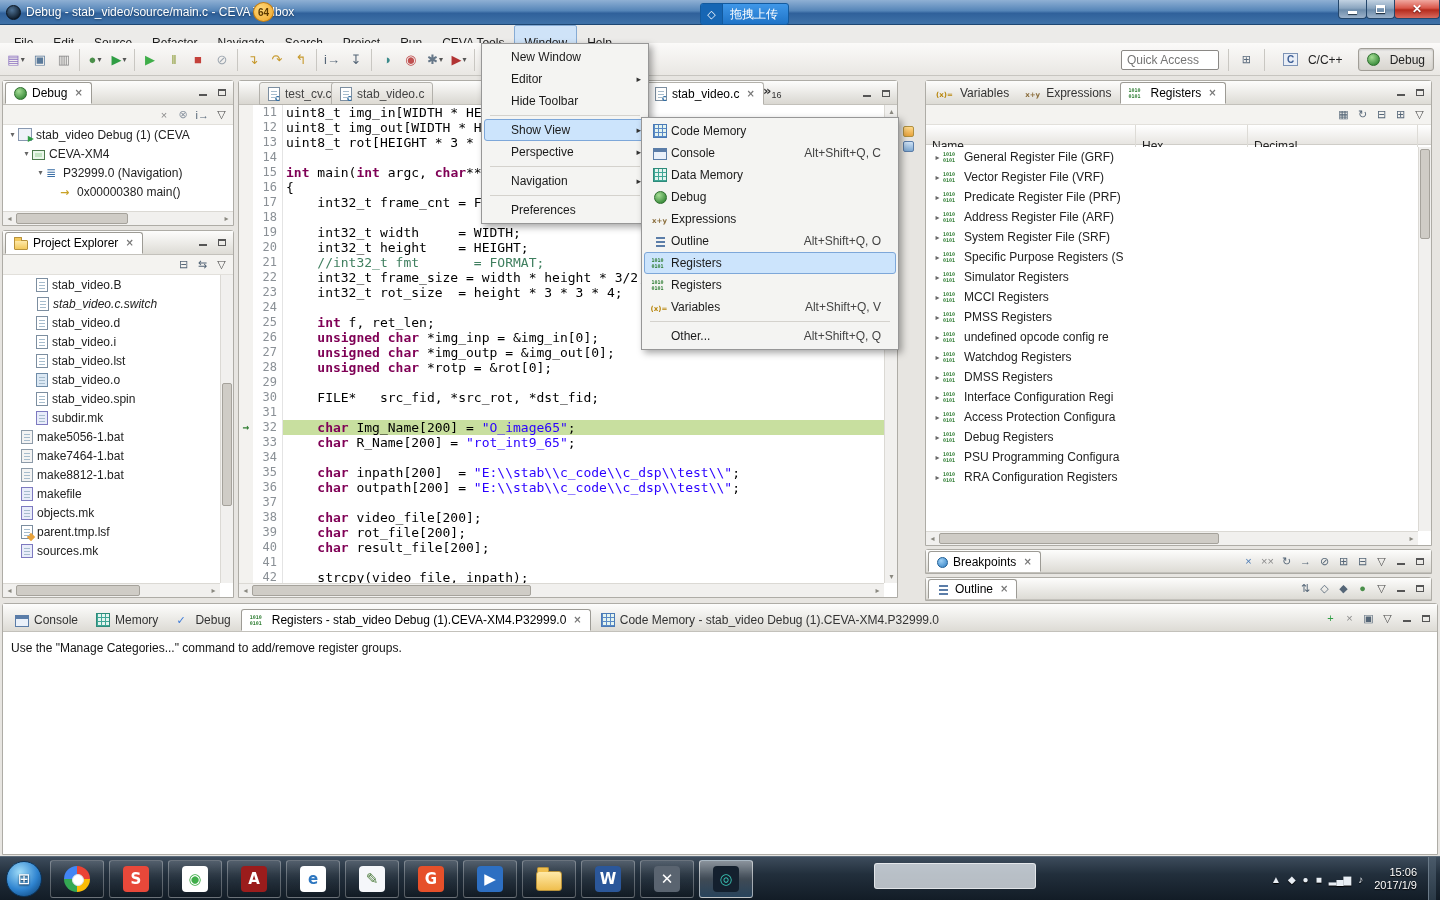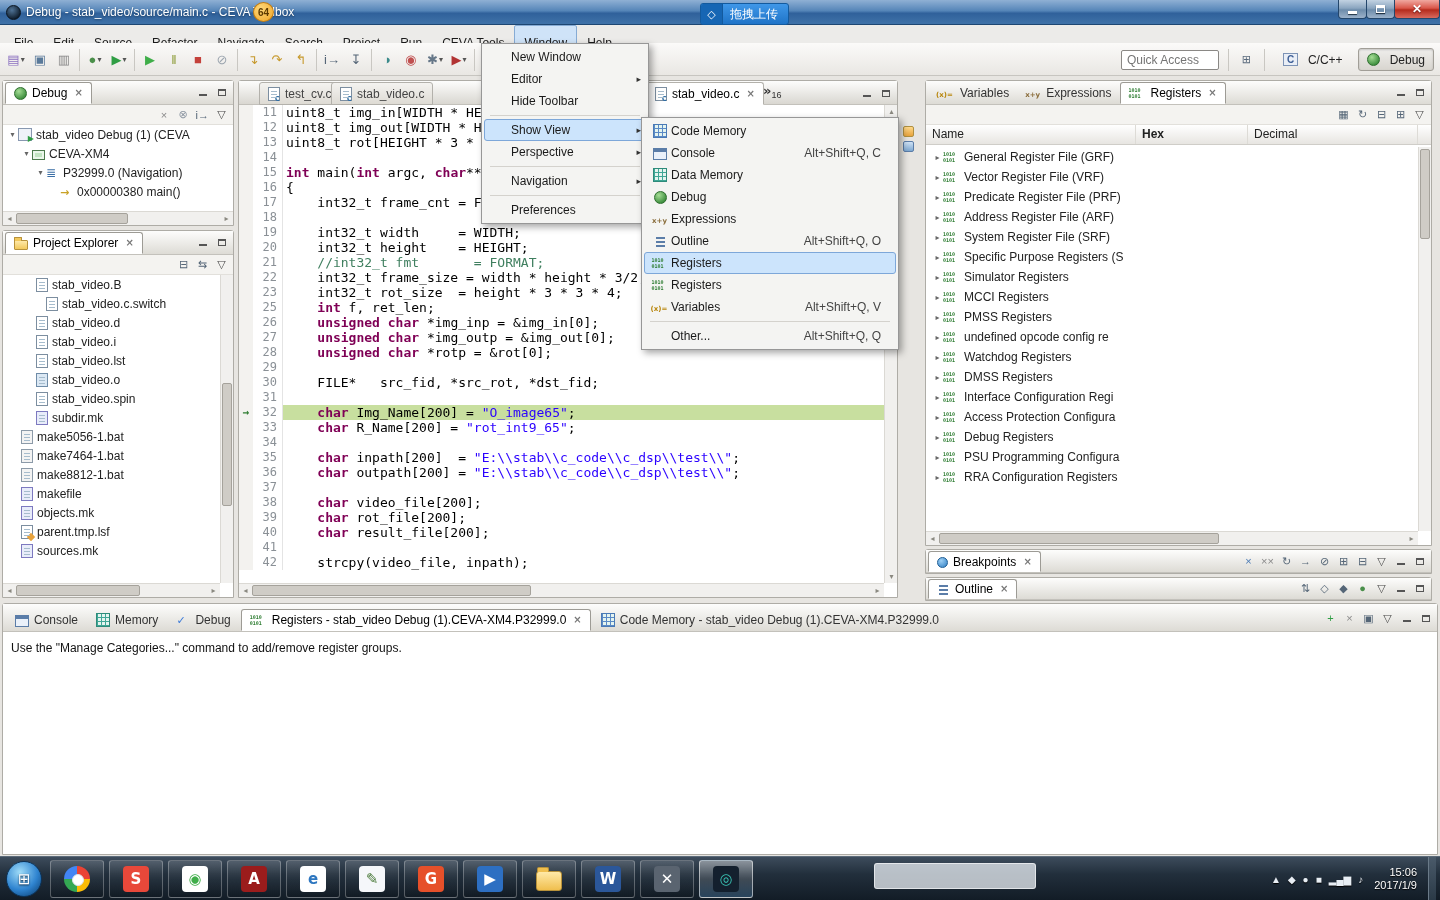--- a/index.html
+++ b/index.html
@@ -93,21 +93,21 @@
     border-right:1px solid #e4e4e4;font:12px/15px "DejaVu Sans Mono",monospace}
   .ltext{flex:1;padding-left:3px;overflow:hidden;color:#000}
   .line.hl .ltext{background:#c8df9f}
   .k{color:#7f0055;font-weight:bold}
   .s{color:#2a00ff}
   .c{color:#3f7f5f}
   .cu{border-bottom:1px dotted #d33}
 
   
   .colhdr{display:flex;height:20px;background:linear-gradient(#ffffff,#e7e5e1);border-bottom:1px solid #cfcdc8}
-  .colcell{padding:2px 6px;border-right:1px solid #dddbd6;white-space:nowrap;overflow:hidden}
+  .colcell{padding:14px 6px;border-right:1px solid #dddbd6;white-space:nowrap;overflow:hidden}
   .rrows .trow{height:20px}
 
   
   .chead{height:28px;background:linear-gradient(#fdfdfc,#dddbd5);border-bottom:1px solid #c3c1bb;
     display:flex;align-items:flex-end;padding:0 4px;position:relative}
   .cbody{position:absolute;left:0;top:28px;right:0;bottom:0;background:#fff;padding:9px 8px;color:#111}
 
   
   .icon{display:inline-block;vertical-align:middle;flex:none;position:relative}
   .i-doc{width:12px;height:14px;background:#fff;border:1px solid #7c8ea0}
@@ -396,21 +396,21 @@
     <div class="vtools">
         <div class="hicon" style="color: rgb(85, 102, 119);">⊟</div>
         <div class="hicon" style="color: rgb(85, 102, 119);">⇆</div>
         <div class="hicon" style="color: rgb(68, 68, 68);">▽</div>
       </div>
     <div style="position:absolute;left:0;top:44px;right:13px;bottom:14px;overflow:hidden">
         <div class="trow" style="padding-left: 33px;">
           <span class="icon i-doc"></span>
           <span class="tlabel">stab_video.B</span>
         </div>
-        <div class="trow" style="padding-left: 43px;">
+        <div class="trow" style="padding-left: 34px; font-style: italic;">
           <span class="icon i-doc"></span>
           <span class="tlabel">stab_video.c.switch</span>
         </div>
         <div class="trow" style="padding-left: 33px;">
           <span class="icon i-doc"></span>
           <span class="tlabel">stab_video.d</span>
         </div>
         <div class="trow" style="padding-left: 33px;">
           <span class="icon i-doc"></span>
           <span class="tlabel">stab_video.i</span>
@@ -508,20 +508,21 @@
           <div class="line"><span class="lmark"></span><span class="lnum">14</span><span class="ltext"></span></div>
           <div class="line"><span class="lmark"></span><span class="lnum">15</span><span class="ltext"><span class="k">int</span><span> main(</span><span class="k">int</span><span> argc, </span><span class="k">char</span><span>** argv)</span></span></div>
           <div class="line"><span class="lmark"></span><span class="lnum">16</span><span class="ltext"><span>{</span></span></div>
           <div class="line"><span class="lmark"></span><span class="lnum">17</span><span class="ltext"><span>    int32_t frame_cnt = FRAME_CNT;</span></span></div>
           <div class="line"><span class="lmark"></span><span class="lnum">18</span><span class="ltext"></span></div>
           <div class="line"><span class="lmark"></span><span class="lnum">19</span><span class="ltext"><span>    int32_t width     = WIDTH;</span></span></div>
           <div class="line"><span class="lmark"></span><span class="lnum">20</span><span class="ltext"><span>    int32_t height    = HEIGHT;</span></span></div>
           <div class="line"><span class="lmark"></span><span class="lnum">21</span><span class="ltext"><span class="c">    //int32_t </span><span class="c cu">fmt</span><span class="c">       = FORMAT;</span></span></div>
           <div class="line"><span class="lmark"></span><span class="lnum">22</span><span class="ltext"><span>    int32_t frame_size = width * height * 3/2;</span></span></div>
           <div class="line"><span class="lmark"></span><span class="lnum">23</span><span class="ltext"><span>    int32_t rot_size  = height * 3 * 3 * 4;</span></span></div>
+          <div class="line"><span class="lmark"></span><span class="lnum">24</span><span class="ltext"></span></div>
           <div class="line"><span class="lmark"></span><span class="lnum">25</span><span class="ltext"><span>    </span><span class="k">int</span><span> f, ret_len;</span></span></div>
           <div class="line"><span class="lmark"></span><span class="lnum">26</span><span class="ltext"><span>    </span><span class="k">unsigned</span><span> </span><span class="k">char</span><span> *img_inp = &amp;img_in[0];</span></span></div>
           <div class="line"><span class="lmark"></span><span class="lnum">27</span><span class="ltext"><span>    </span><span class="k">unsigned</span><span> </span><span class="k">char</span><span> *img_outp = &amp;img_out[0];</span></span></div>
           <div class="line"><span class="lmark"></span><span class="lnum">28</span><span class="ltext"><span>    </span><span class="k">unsigned</span><span> </span><span class="k">char</span><span> *rotp = &amp;rot[0];</span></span></div>
           <div class="line"><span class="lmark"></span><span class="lnum">29</span><span class="ltext"></span></div>
           <div class="line"><span class="lmark"></span><span class="lnum">30</span><span class="ltext"><span>    FILE*   src_fid, *src_rot, *dst_fid;</span></span></div>
           <div class="line"><span class="lmark"></span><span class="lnum">31</span><span class="ltext"></span></div>
           <div class="line hl"><span class="lmark">→</span><span class="lnum">32</span><span class="ltext"><span>    </span><span class="k">char</span><span> Img_Name[200] = </span><span class="s">"O_image65"</span><span>;</span></span></div>
           <div class="line"><span class="lmark"></span><span class="lnum">33</span><span class="ltext"><span>    </span><span class="k">char</span><span> R_Name[200] = </span><span class="s">"rot_int9_65"</span><span>;</span></span></div>
           <div class="line"><span class="lmark"></span><span class="lnum">34</span><span class="ltext"></span></div>
@@ -582,21 +583,21 @@
     </div>
     <div class="vtools">
         <div class="hicon" style="color: rgb(85, 102, 119);">▦</div>
         <div class="hicon" style="color: rgb(85, 102, 119);">↻</div>
         <div class="hicon" style="color: rgb(85, 102, 119);">⊟</div>
         <div class="hicon" style="color: rgb(85, 102, 119);">⊞</div>
         <div class="hicon" style="color: rgb(68, 68, 68);">▽</div>
       </div>
     <div class="colhdr">
         <div class="colcell" style="width: 210px;">Name</div>
-        <div class="colcell" style="width: 112px; font-weight: bold;">Hex</div>
+        <div class="colcell" style="width: 112px;">Hex</div>
         <div class="colcell" style="width: 170px;">Decimal</div>
       </div>
     <div class="rrows" style="position:absolute;left:0;top:66px;right:13px;bottom:14px;overflow:hidden;background:#fff">
         <div class="trow" style="padding-left: 6px;">
           <span class="expander">▸</span>
           <span class="icon i-reg"></span>
           <span class="tlabel">General Register File (GRF)</span>
         </div>
         <div class="trow" style="padding-left: 6px;">
           <span class="expander">▸</span>

